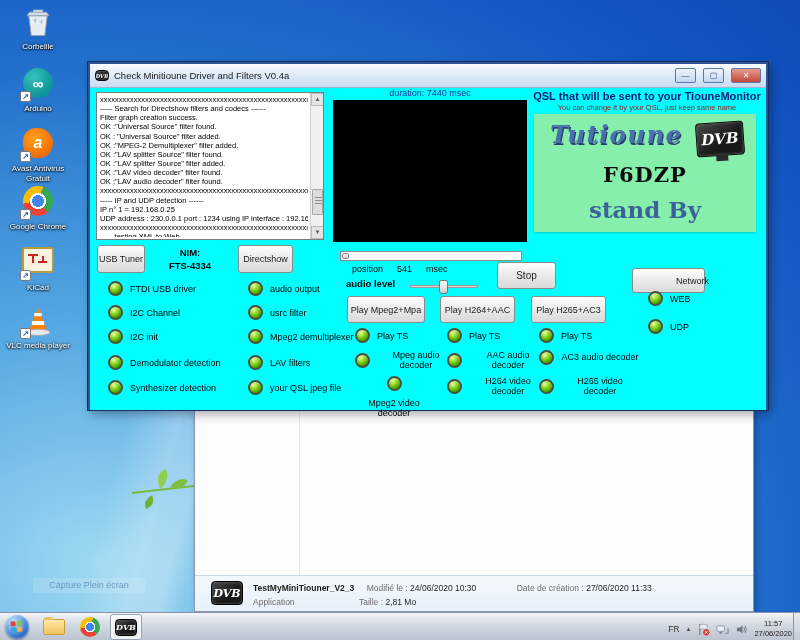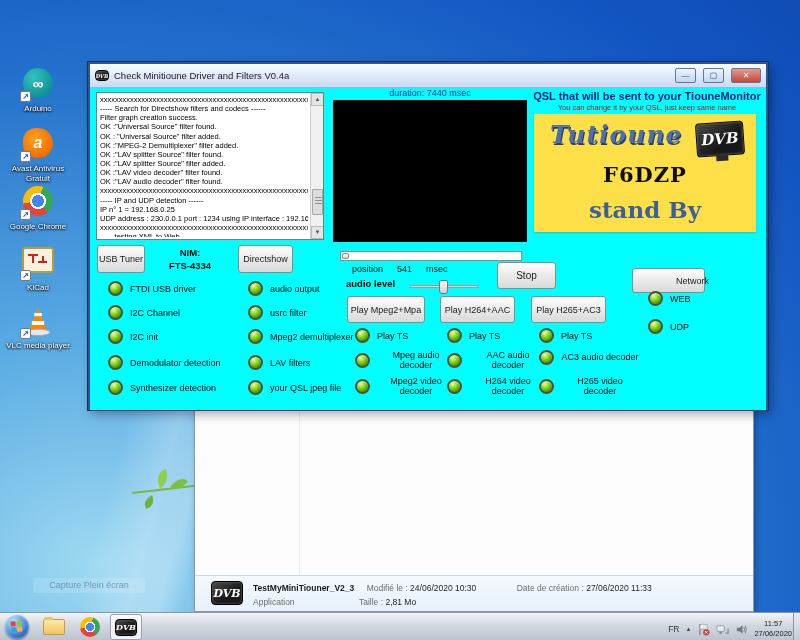--- a/index.html
+++ b/index.html
@@ -88,21 +88,21 @@
   
   #duration { left:243px; top:0; width:194px; text-align:center; font-size:9px; color:#1c2f9e; }
   #video { left:243px; top:12px; width:194px; height:142px; background:#000; }
   #seekbar { left:250px; top:163px; width:182px; height:10px; background:#fff; border:1px solid #8a8a8a; }
   #seekthumb { position:absolute; left:1px; top:1px; width:7px; height:6px; background:linear-gradient(#fafafa,#d8d8d8);
     border:1px solid #888; border-radius:2px; cursor:grab; }
 
   
   #qsl-header { left:440px; top:2px; width:234px; text-align:center; font-size:11px; font-weight:bold; color:#10187a; }
   #qsl-sub { left:440px; top:15px; width:234px; text-align:center; font-size:7.5px; color:#a02020; }
-  #qsl-img { left:444px; top:26px; width:222px; height:118px; background:#fde047; box-shadow:0 1px 2px rgba(0,0,0,.2); }
+  #qsl-img { left:444px; top:26px; width:222px; height:118px; background:#86efac; box-shadow:0 1px 2px rgba(0,0,0,.2); }
   #tutioune { position:absolute; left:16px; top:6px; font-family:"DejaVu Serif",serif; font-style:italic; font-weight:bold;
     font-size:25px; color:#4c6fae; text-shadow:1px 2px 0 #283d6b; letter-spacing:1px; }
   #qsl-dvb { position:absolute; right:12px; top:8px; width:48px; height:34px; transform:rotate(-4deg); font-size:15px; }
   #qsl-dvb::after { content:""; position:absolute; left:18px; bottom:-6px; width:12px; height:6px; background:#2a2a2a; }
   #callsign { position:absolute; left:0; top:48px; width:100%; text-align:center; font-family:"DejaVu Serif",serif;
     font-weight:bold; font-size:21px; color:#0d0d0d; letter-spacing:1px; }
   #standby { position:absolute; left:0; top:82px; width:100%; text-align:center; font-family:"DejaVu Serif",serif;
     font-weight:bold; font-size:23px; color:#3c6099; }
 
   
@@ -152,20 +152,32 @@
   <div class="beam beam1"></div>
   <div class="beam beam2"></div>
   <svg class="abs" style="left:132px;top:455px;width:70px;height:70px;" viewBox="0 0 70 70">
     <path d="M0 38 Q35 34 70 30" stroke="#79b93e" stroke-width="2" fill="none"></path>
     <path d="M28 34 Q22 18 34 14 Q38 26 28 34" fill="#8fce4e"></path>
     <path d="M38 32 Q48 20 56 26 Q50 36 38 32" fill="#7fbf3f"></path>
     <path d="M20 40 Q10 46 14 54 Q24 50 20 40" fill="#6fb238"></path>
   </svg>
   <div id="watermark" class="abs">Capture Plein écran</div>
 
+  <div class="dicon" style="top:6px;">
+    <div class="art">
+      <svg class="bin-svg" viewBox="0 0 24 26">
+        <path d="M5 5 L19 5 L21 8 L3 8 Z" fill="#d4dde6" stroke="#8fa0b0" stroke-width="0.6"></path>
+        <path d="M4.5 8 L19.5 8 L17.5 24 L6.5 24 Z" fill="#e6edf3" stroke="#8fa0b0" stroke-width="0.8"></path>
+        <path d="M8 3 L16 3 L16 5 L8 5 Z" fill="#c4cfda"></path>
+        <path d="M8 11 L11 10 L10 14 Z" fill="#aebfd0"></path>
+        <path d="M13 12 L16 11 L15 15 Z" fill="#bcCBDA"></path>
+      </svg>
+    </div>
+    <div class="lbl">Corbeille</div>
+  </div>
 
   <div class="dicon" style="top:66px;">
     <div class="art">
       <div class="circle-ic arduino-ic">
           <span>∞</span>
         </div>
       <span class="sc-arrow">↗</span>
     </div>
     <div class="lbl">Arduino</div>
   </div>
@@ -355,21 +367,21 @@
       <div id="btn-play3" class="btn abs playbtn">Play H265+AC3</div>
 
       <div class="led-row" style="left:265px;top:240px;">
         <span class="led"></span>
           <span class="led-lab">Play TS</span>
         </div>
       <div class="led-row" style="left:265px;top:262px;">
         <span class="led"></span>
           <span class="led-lab2">Mpeg audio decoder</span>
         </div>
-      <div class="led-row" style="left:265px;top:288px;">
+      <div class="led-row" style="left:265px;top:288px;flex-direction:column;">
         <span class="led"></span>
           <span class="led-lab2">Mpeg2 video decoder</span>
         </div>
 
       <div class="led-row" style="left:357px;top:240px;">
         <span class="led"></span>
           <span class="led-lab">Play TS</span>
         </div>
       <div class="led-row" style="left:357px;top:262px;">
         <span class="led"></span>

